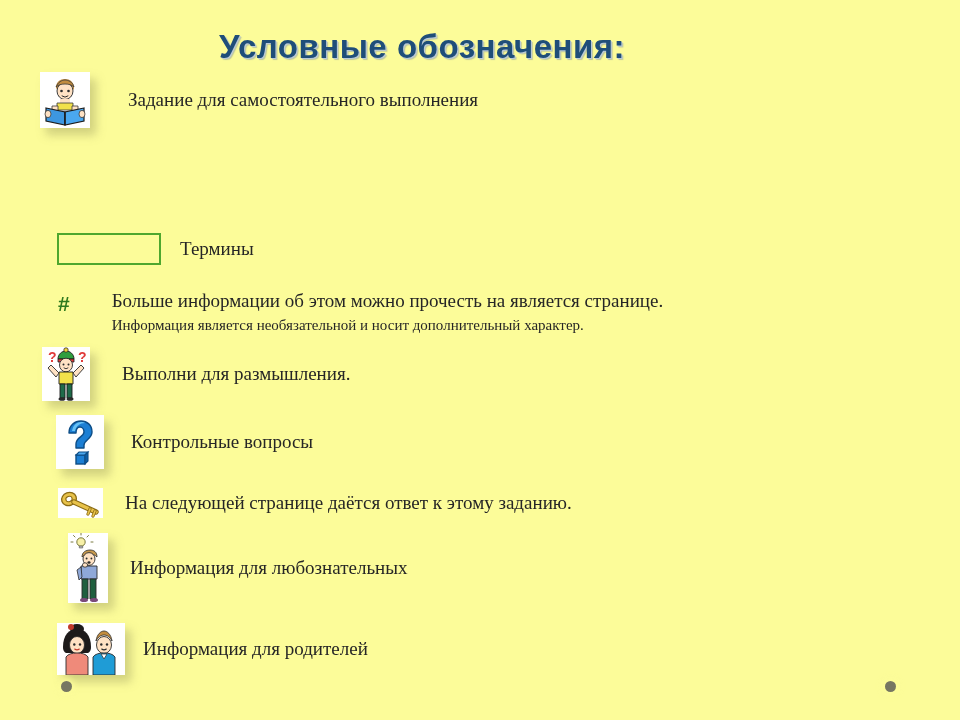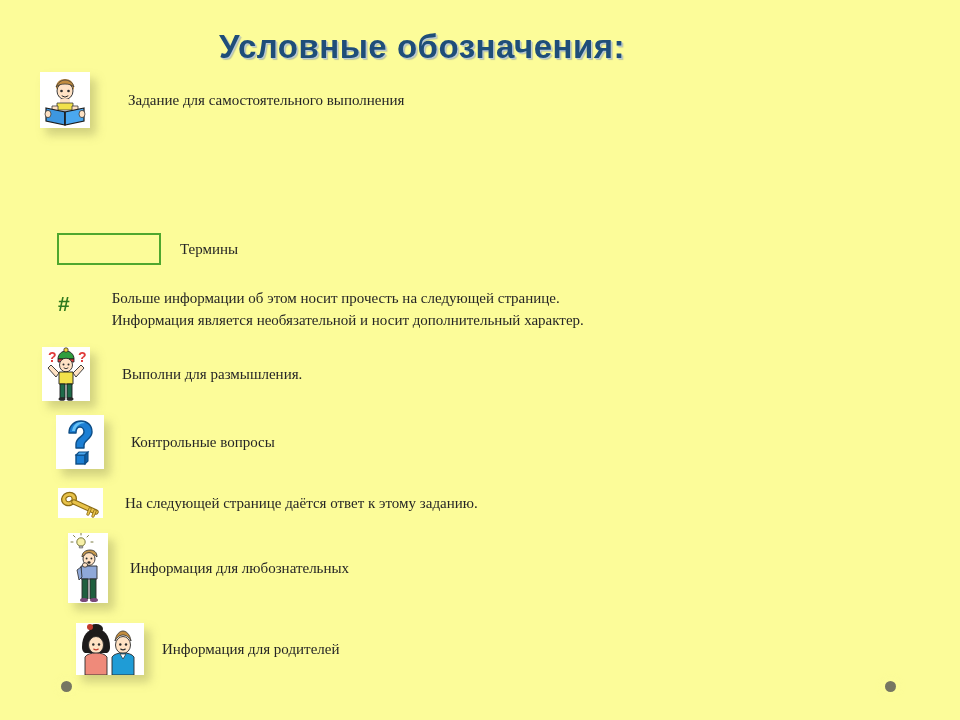--- a/index.html
+++ b/index.html
@@ -39,21 +39,21 @@
   
   .row {
     position: absolute;
     display: flex;
     align-items: center;
   }
 
   .legend-text {
     color: #262626;
     font-family: "Liberation Serif", serif;
-    font-size: 15px;
+    font-size: 19px;
     white-space: nowrap;
   }
   .legend-text.small {
     font-size: 15px;
   }
 
   
   .icon-card {
     position: relative;
     background: #ffffff;
@@ -137,21 +137,21 @@
 
 
   <div class="row" style="left:24px; top:233px;padding-left:33px;">
     <div class="terms-box"></div>
     <span class="legend-text" style="margin-left:19px;">Термины</span>
   </div>
 
   <div class="row" style="left:58px; top:290px; align-items:flex-start;">
     <span class="hash" style="margin-top:2px;">#</span>
     <div style="margin-left:42px;">
-      <span class="legend-text para-line">Больше информации об этом  носит прочесть на следующей странице.</span>
+      <span class="legend-text para-line">Больше информации об этом  можно прочесть на является странице.</span>
       <span class="legend-text small para-line">Информация  является необязательной  и носит  дополнительный  характер.</span>
     </div>
   </div>
 
   <div class="row" style="left:42px; top:347px;">
     <div class="icon-card" style="width:48px;height:54px;">
       <svg width="48" height="54" viewBox="0 0 48 54">
         <rect width="48" height="54" fill="#ffffff"></rect>
 
         <path d="M16 12c0-5 4-8 8-8s8 3 8 8z" fill="#2f9e3f" stroke="#1b1b1b" stroke-width="0.9"></path>
@@ -235,21 +235,21 @@
 
         <path d="M14 46h6v20h-6z" fill="#1f5f3f" stroke="#2b2b2b" stroke-width="0.9"></path>
         <path d="M22 46h6v20h-6z" fill="#1f5f3f" stroke="#2b2b2b" stroke-width="0.9"></path>
         <ellipse cx="16" cy="67" rx="4" ry="2" fill="#7a4a7a"></ellipse>
         <ellipse cx="26" cy="67" rx="4" ry="2" fill="#7a4a7a"></ellipse>
       </svg>
     </div>
     <span class="legend-text" style="margin-left:22px;">Информация для любознательных</span>
   </div>
 
-  <div class="row" style="left:44px; top:623px;padding-left:32px;">
+  <div class="row" style="left:25px; top:623px;padding-left:32px;">
     <div class="icon-card" style="width:68px;height:52px;">
       <svg width="68" height="52" viewBox="0 0 68 52">
         <rect width="68" height="52" fill="#ffffff"></rect>
 
         <path d="M6 24c0-12 6-18 14-18s14 6 14 18c0 4-2 6-4 6H10c-2 0-4-2-4-6z" fill="#1d1b1b"></path>
         <ellipse cx="20" cy="6" rx="7" ry="5" fill="#1d1b1b"></ellipse>
         <circle cx="14" cy="4" r="3" fill="#c0392b"></circle>
 
         <ellipse cx="20" cy="22" rx="7.5" ry="8.5" fill="#ffe2c4" stroke="#2b2b2b" stroke-width="0.9"></ellipse>
         <path d="M12 17c2-6 6-8 8-8s6 2 8 8c-2-3-5-4-8-4s-6 1-8 4z" fill="#1d1b1b"></path>

